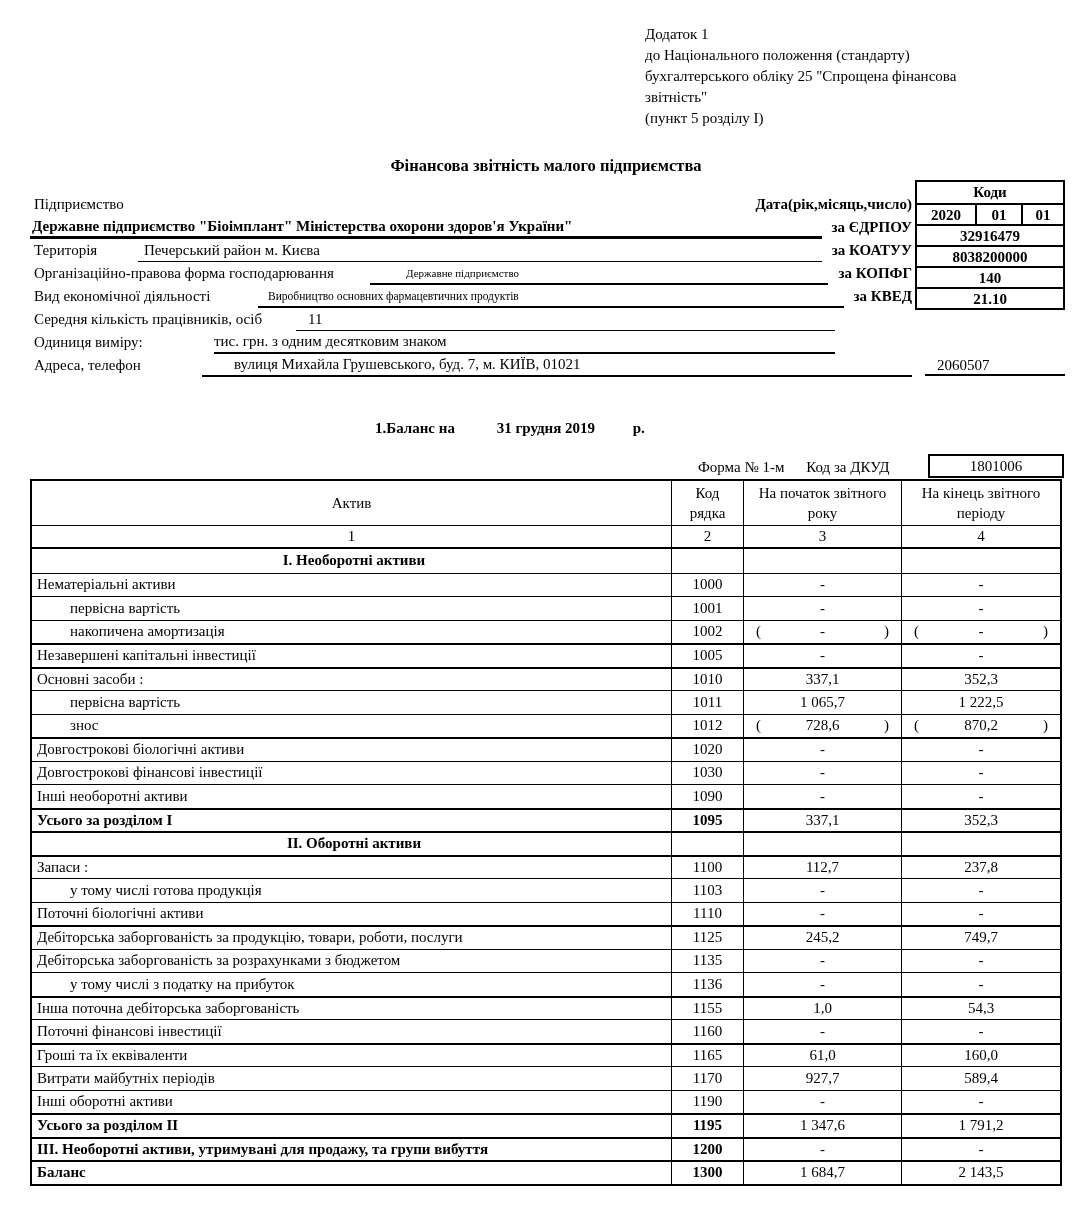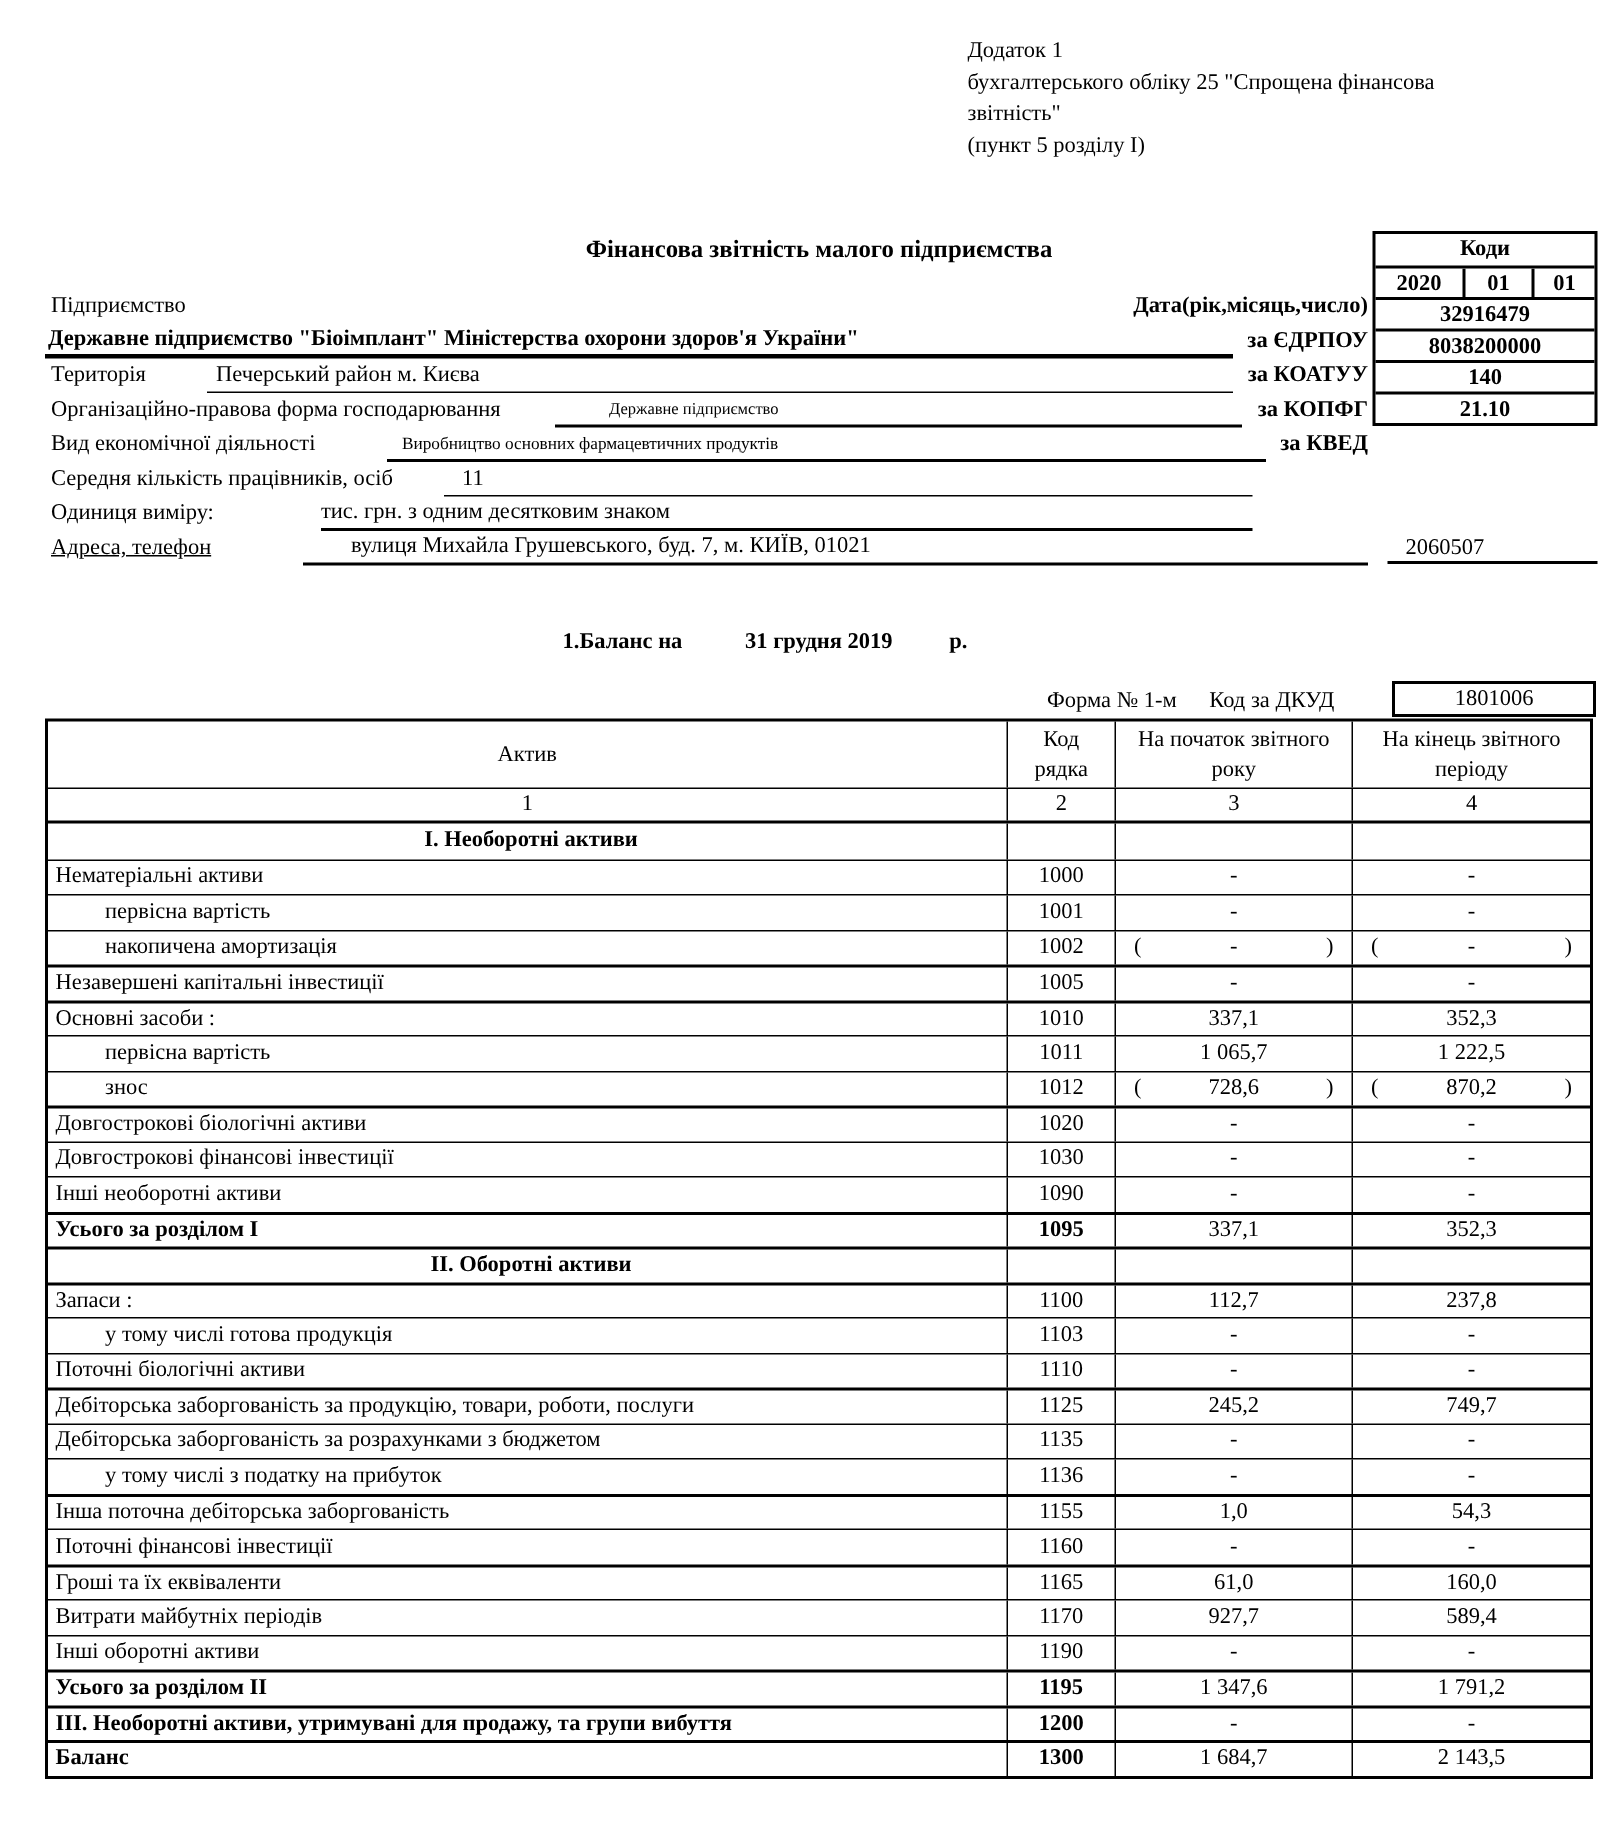--- a/index.html
+++ b/index.html
@@ -13,21 +13,21 @@
     overflow: hidden;
   }
 
   
   .annex-note { position: absolute; left: 645px; top: 24px; width: 425px; line-height: 21px; }
 
   
   .doc-title { position: absolute; left: 30px; top: 156px; width: 1032px; text-align: center; font-weight: 700; font-size: 16.5px; }
 
   
-  .codes-panel { position: absolute; left: 915px; top: 154px; width: 150px; border: 2px solid #000; font-weight: 700; text-align: center; }
+  .codes-panel { position: absolute; left: 915px; top: 180px; width: 150px; border: 2px solid #000; font-weight: 700; text-align: center; }
   .cp-row { height: 21px; line-height: 21px; border-top: 2px solid #000; overflow: hidden; }
   .cp-row:first-child { border-top: none; }
   .cp-date { display: flex; }
   .cp-date span { display: block; height: 21px; line-height: 21px; }
   .cp-date .d1 { flex: 0 0 58px; }
   .cp-date .d2 { flex: 0 0 46px; border-left: 2px solid #000; }
   .cp-date .d3 { flex: 1; border-left: 2px solid #000; }
 
   
   .info { position: absolute; left: 30px; top: 193px; width: 882px; }
@@ -40,21 +40,21 @@
   .territory .ilabel { width: 108px; }
   .territory .ival { padding-left: 6px; }
   .legalform .ilabel { width: 340px; }
   .legalform .ival { font-size: 11px; justify-content: flex-start; padding-left: 36px; border-bottom-width: 2px; }
   .activity .ilabel { width: 228px; }
   .activity .ival { font-size: 11.5px; padding-left: 10px; border-bottom-width: 2.5px; }
   .employees .ilabel { width: 266px; }
   .employees .ival { padding-left: 12px; margin-right: 77px; }
   .unit .ilabel { width: 184px; }
   .unit .ival { border-bottom-width: 2.5px; margin-right: 77px; }
-  .address .ilabel { width: 172px; text-decoration: underline; }
+  .address .ilabel { width: 172px; }
   .address .ival { padding-left: 32px; border-bottom-width: 2px; }
   .phone-box { position: absolute; left: 925px; top: 354px; width: 140px; height: 22px; border-bottom: 2px solid #000; padding-left: 12px; line-height: 22px; }
 
   
   .bal-heading { position: absolute; left: 375px; top: 420px; font-weight: 700; font-size: 15px; }
   .bal-heading .gap1 { margin-left: 38px; }
   .bal-heading .gap2 { margin-left: 34px; }
   .form-line { position: absolute; left: 698px; top: 459px; }
   .form-line .gap { margin-left: 18px; }
   .dkud-box { position: absolute; left: 928px; top: 454px; width: 136px; height: 24px; border: 2px solid #000; text-align: center; line-height: 20px; }
@@ -83,20 +83,21 @@
   .trow--indent .td.a { padding-left: 38px; }
   .trow--section .td.a { justify-content: center; font-weight: 700; text-align: center; }
   .trow--total .td.a, .trow--total .td.c2 { font-weight: 700; }
   .td.paren { justify-content: space-between; padding: 0 12px; }
 </style>
 </head>
 <body>
 
 <div class="annex-note">
   <div>Додаток 1</div>
+  <div>до Національного положення (стандарту)</div>
   <div>бухгалтерського обліку 25 "Спрощена фінансова</div>
   <div>звітність"</div>
   <div>(пункт 5 розділу I)</div>
 </div>
 
 <div class="doc-title">Фінансова звітність малого підприємства</div>
 
 <div class="codes-panel">
   <div class="cp-row">Коди</div>
   <div class="cp-row cp-date">

